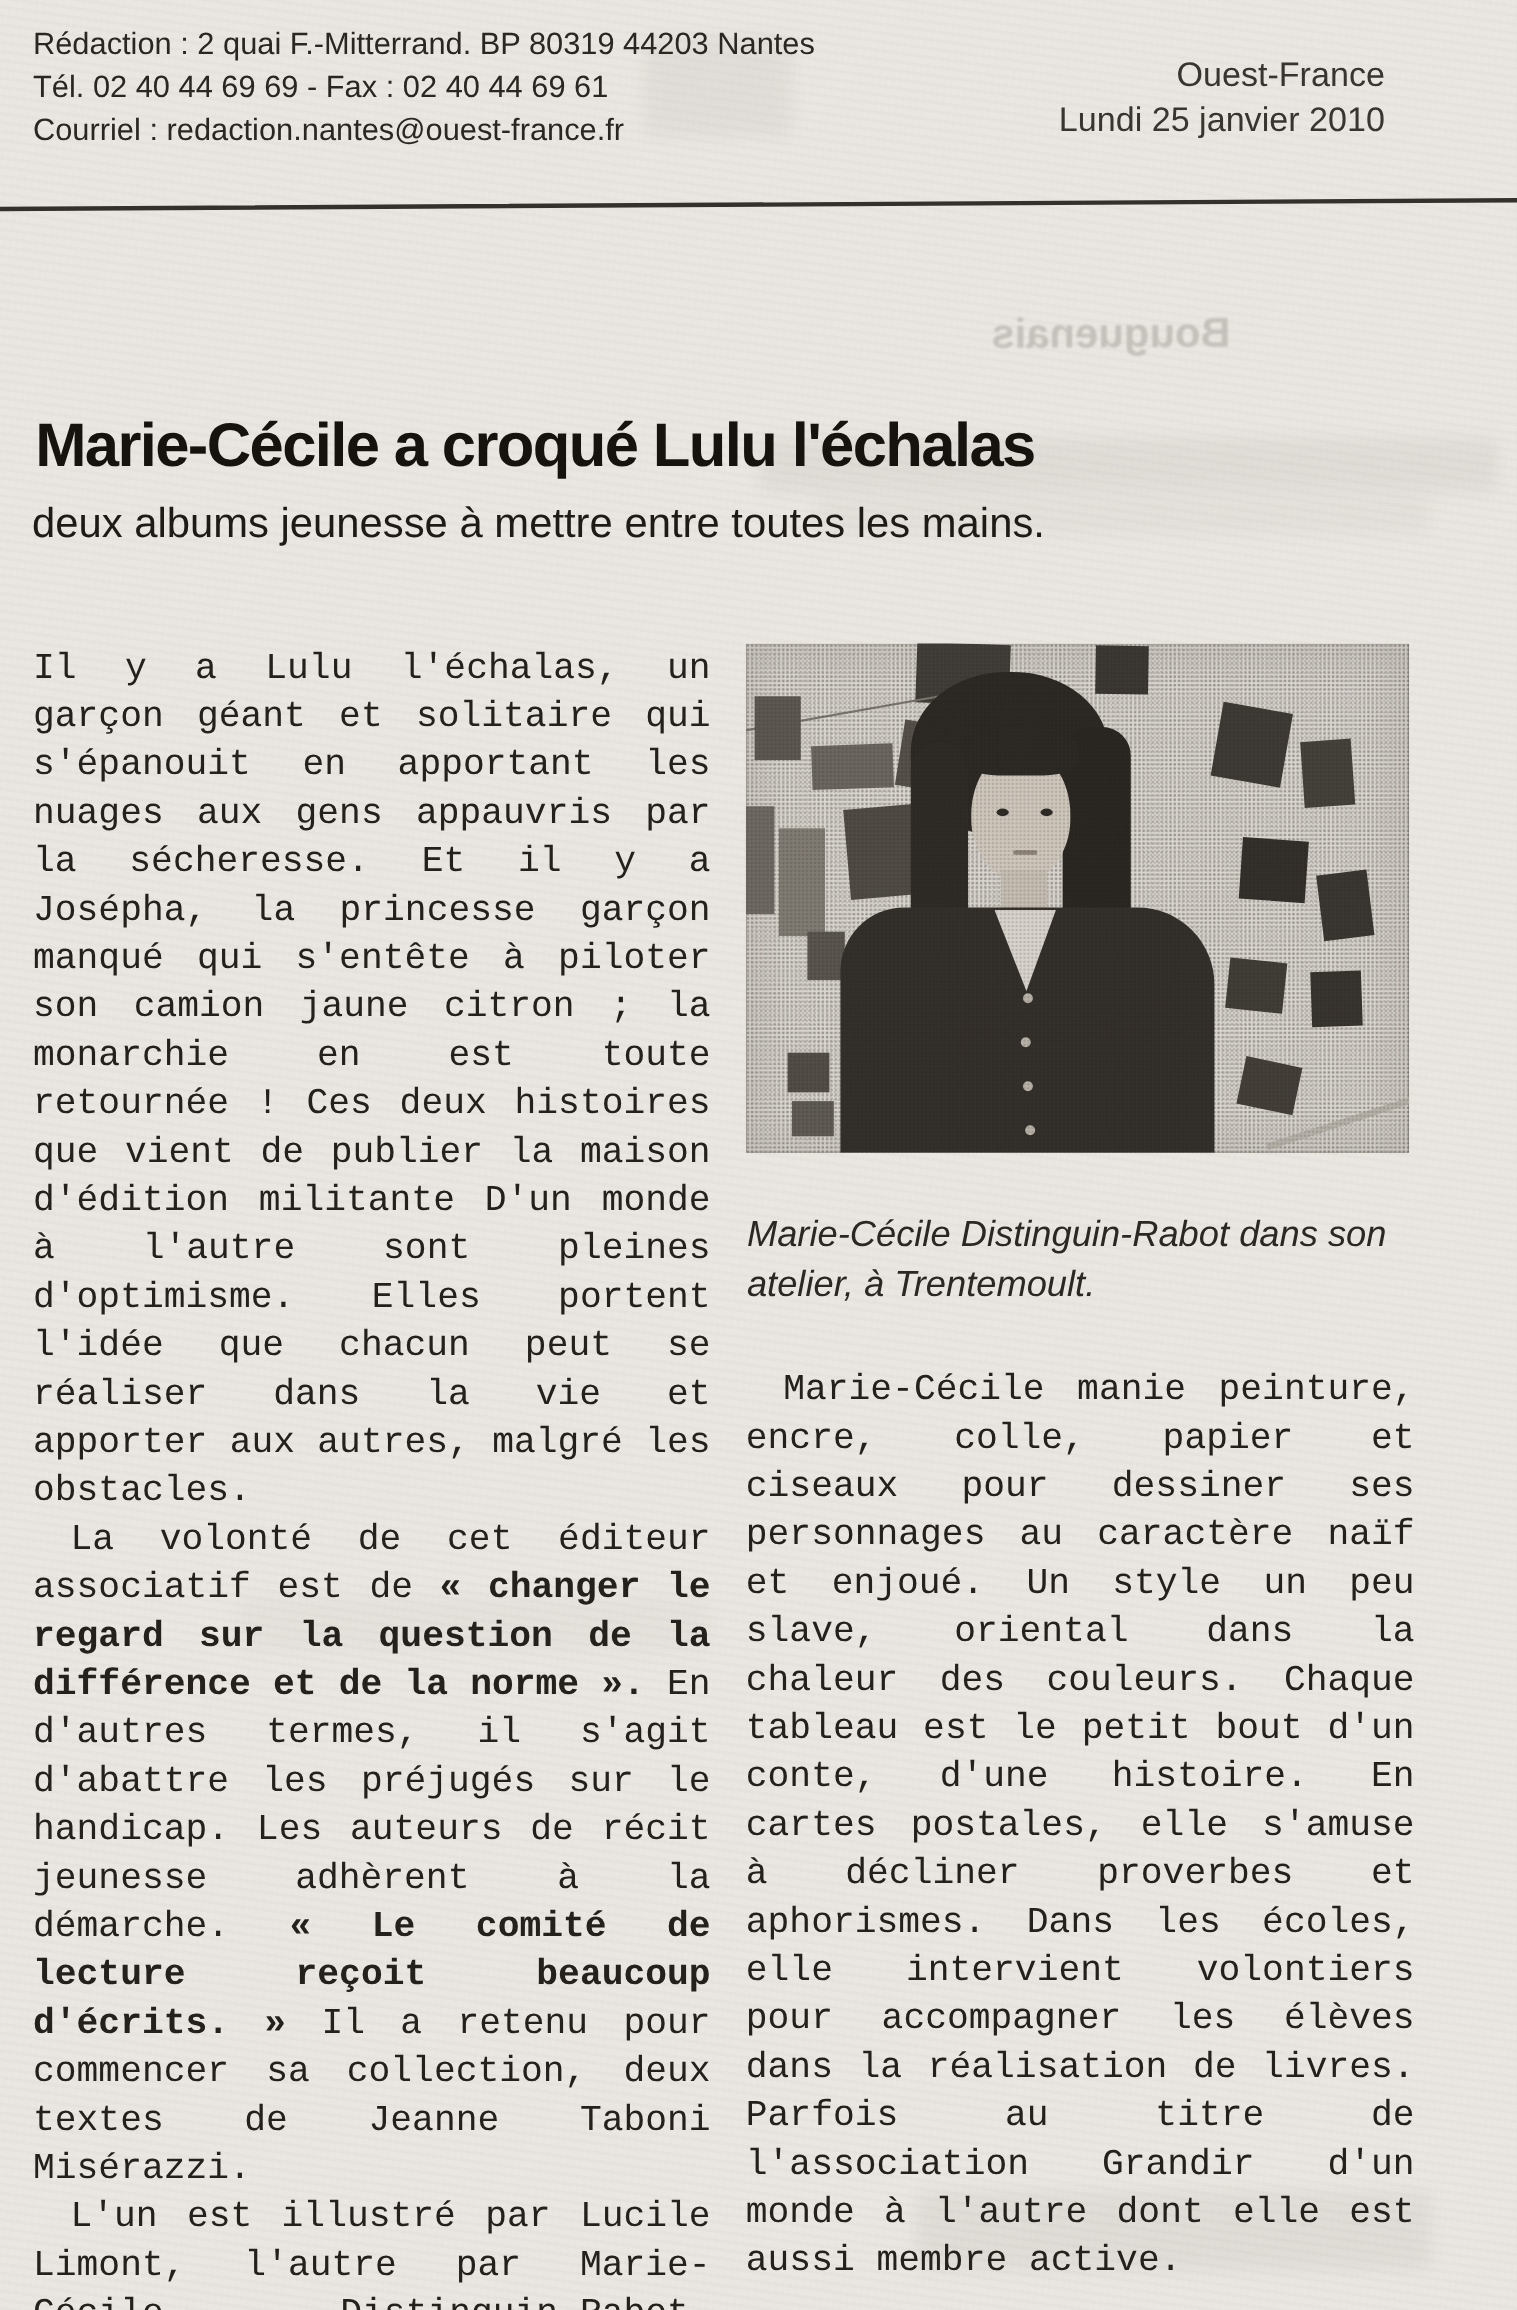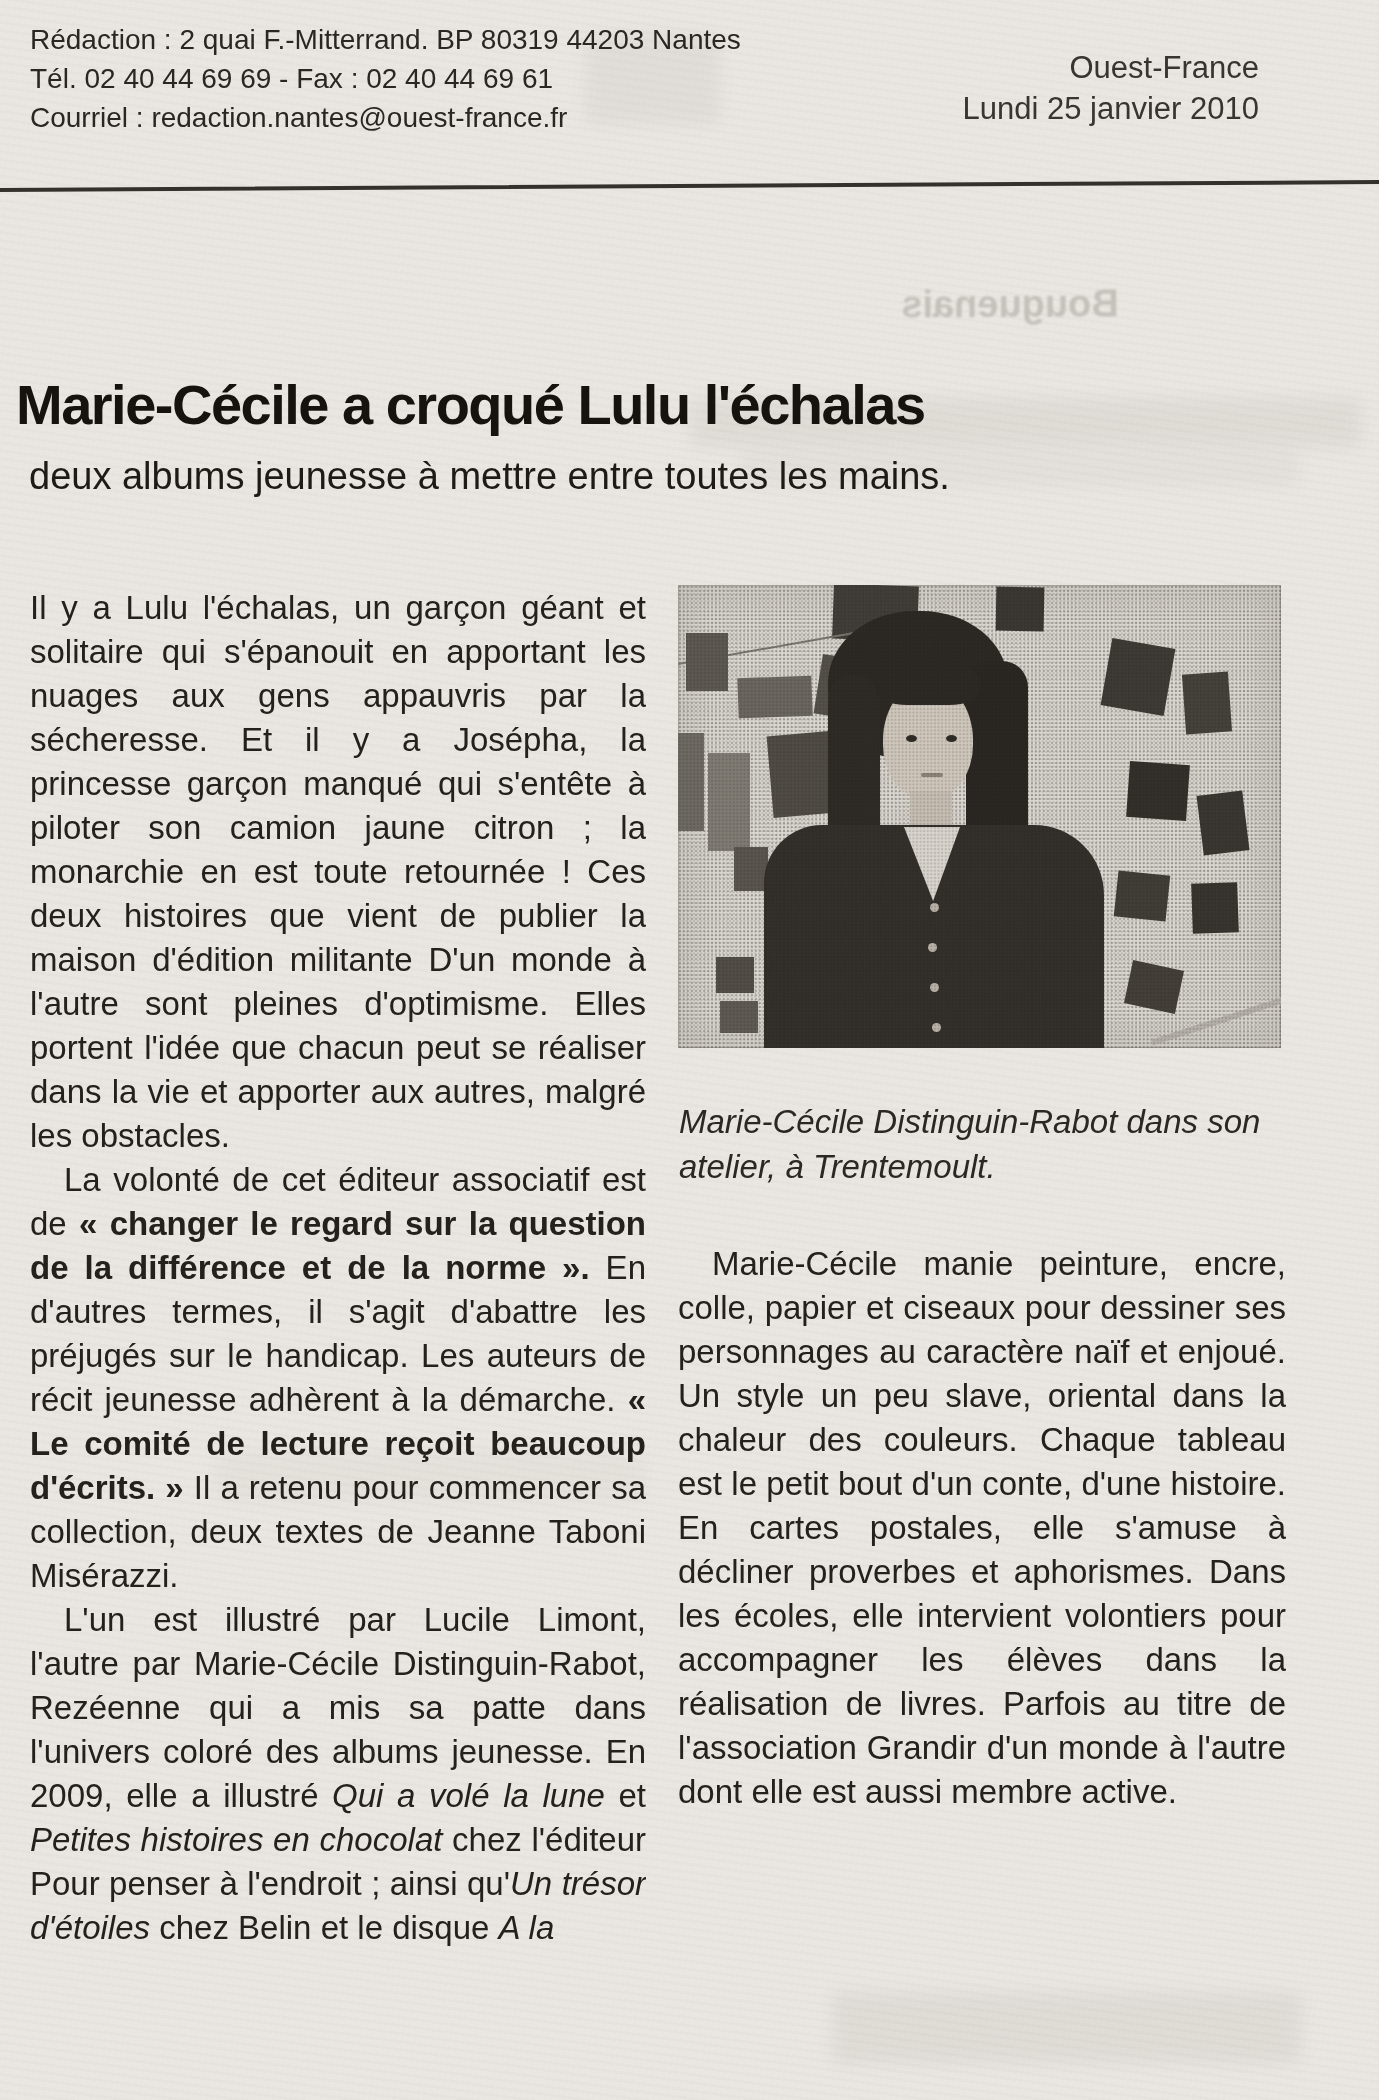--- a/index.html
+++ b/index.html
@@ -11,24 +11,24 @@
       repeating-linear-gradient(98deg, rgba(255,255,255,.05) 0 2px, transparent 2px 6px);
     font-family:"Liberation Sans", sans-serif;
     color:#26221e;
   }
   .bold{font-weight:normal;}
   
   .masthead-left{position:absolute;left:30px;top:20px;font-size:28px;line-height:39px;color:#2a2621;}
   .masthead-right{position:absolute;right:120px;top:47px;text-align:right;font-size:31px;line-height:41px;color:#38342f;}
   .rule{position:absolute;left:-6px;top:184px;width:1392px;height:4px;background:#34312c;border-radius:2px;transform:rotate(-0.33deg);}
   
-  .headline{position:absolute;left:16px;top:372px;margin:0;font-size:56px;font-weight:bold;letter-spacing:-1.5px;color:#16130f;white-space:nowrap;}
+  .headline{position:absolute;left:32px;top:372px;margin:0;font-size:56px;font-weight:bold;letter-spacing:-1.5px;color:#16130f;white-space:nowrap;}
   .standfirst{position:absolute;left:29px;top:450px;font-size:38px;line-height:53px;color:#1e1b17;}
   
-  .col{position:absolute;font-size:33px;line-height:44px;text-align:justify;color:#24201b;hyphens:auto;overflow:hidden;}
+  .col{position:absolute;font-size:33px;line-height:44px;text-align:justify;color:#24201b;hyphens:auto;overflow:hidden;font-family:Liberation Mono, monospace;}
   .col p{margin:0;text-indent:34px;}
   .col p.noindent{text-indent:0;}
   .col-left{left:30px;top:586px;width:616px;height:1514px;}
   .col-right{left:678px;top:1242px;width:608px;height:852px;}
   
   .photo{position:absolute;left:678px;top:585px;width:603px;height:463px;overflow:hidden;
     background-color:#dad6d0;
     background-image:radial-gradient(rgba(80,74,66,.30) 1px, transparent 1.45px);
     background-size:4px 4px;
     box-shadow:inset 0 0 0 1px rgba(60,55,48,.28), inset 0 0 40px rgba(90,84,76,.18);}

